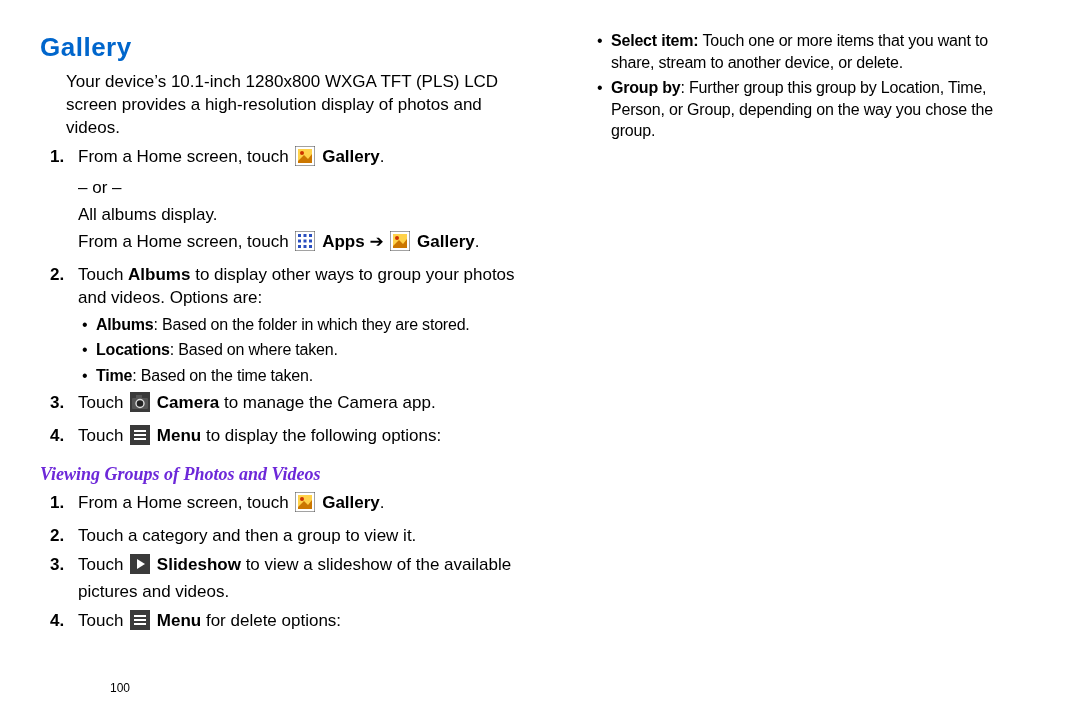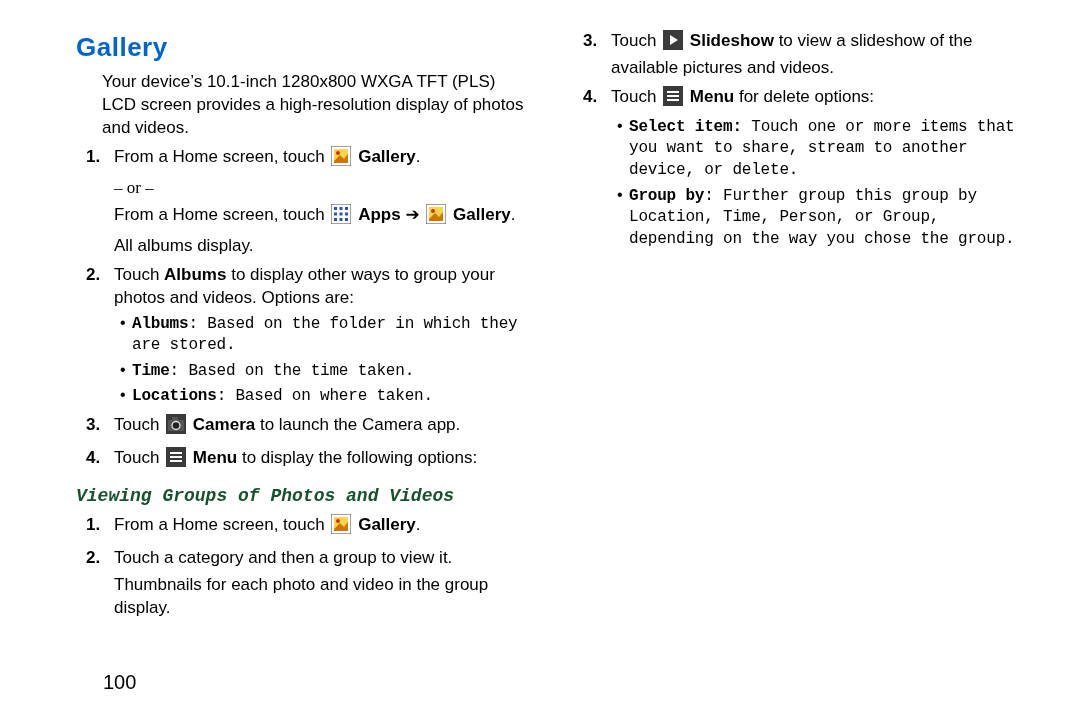--- a/index.html
+++ b/index.html
@@ -7,87 +7,86 @@
     padding: 0;
     font-family: Arial, Helvetica, sans-serif;
     color: #000;
     width: 1080px;
     height: 720px;
     box-sizing: border-box;
     font-size: 17px;
     line-height: 1.35;
   }
   .page {
-    padding: 30px 50px 20px 76px;
+    padding: 30px 50px 20px 40px;
     column-count: 2;
     column-gap: 40px;
     column-fill: auto;
     height: 640px;
   }
   .h1 {
     font-family: "Arial Black", Arial, sans-serif;
     font-weight: 900;
     color: #0066cc;
     font-size: 26px;
     margin: 0 0 6px 0;
     letter-spacing: 0.5px;
   }
   .intro {
     margin: 2px 0 6px 26px;
   }
   .h2 {
-    font-family: Liberation Mono, monospace;
+    font-family: Liberation Serif, serif;
     font-weight: 900;
     font-style: italic;
-    color: #14532d;
+    color: #6d28d9;
     font-size: 18px;
     margin: 10px 0 6px 0;
   }
   .step {
     margin: 6px 0 4px 38px;
     position: relative;
   }
   .step .num {
     position: absolute;
     left: -28px;
     top: 0;
     font-weight: bold;
   }
   .or {
     margin: 2px 0 2px 38px;
-    font-family: Liberation Serif, serif;
   }
   .cont {
     margin: 4px 0 4px 38px;
   }
   .bullet {
     margin: 4px 0 4px 56px;
     position: relative;
     font-size: 16px;
     font-family: Arial, sans-serif;
   }
   .bullet::before {
     content: "•";
     position: absolute;
     left: -14px;
     top: 0;
   }
   .bold { font-weight: bold; }
-  .condensed { font-family: Liberation Mono, monospace; letter-spacing: -0.2px; }
+  .condensed { font-family: Liberation Sans, sans-serif; letter-spacing: -0.2px; }
 
   .icon {
     display: inline-block;
     vertical-align: -4px;
     margin: 0 2px;
   }
   .pagenum {
     position: absolute;
-    left: 103px;
+    left: 110px;
     bottom: 24px;
-    font-size: 20px;
+    font-size: 12px;
   }
   .container { position: relative; width:1080px; height:720px;}
 </style>
 </head>
 <body>
 <div class="container">
 
 <div class="page">
   <div class="h1">Gallery</div>
   <div class="intro">Your device’s 10.1-inch 1280x800 WXGA TFT (PLS) LCD screen provides a high-resolution display of photos and videos.</div>
@@ -98,20 +97,21 @@
     <span>From a Home screen, touch </span>
     <span class="icon"><svg width="20" height="20">
             <rect x="0" y="0" width="20" height="20" fill="#fff" stroke="#444"></rect>
             <rect x="3" y="3" width="14" height="14" fill="#ffd24a"></rect>
             <circle cx="7" cy="7" r="2" fill="#cc3300"></circle>
             <path d="M3 15 L9 9 L13 13 L17 8 L17 17 L3 17 Z" fill="#cc7700"></path>
           </svg></span>
     <span class="bold">Gallery</span><span>.</span>
   </div>
   <div class="or">– or –</div>
+  <div class="cont">All albums display.</div>
   <div class="cont">
     <span>From a Home screen, touch </span>
     <span class="icon"><svg width="20" height="20">
             <rect x="0" y="0" width="20" height="20" fill="#fff" stroke="#444"></rect>
             <g fill="#2a4fbf">
               <rect x="3" y="3" width="3" height="3"></rect>
               <rect x="8.5" y="3" width="3" height="3"></rect>
               <rect x="14" y="3" width="3" height="3"></rect>
               <rect x="3" y="8.5" width="3" height="3"></rect>
               <rect x="8.5" y="8.5" width="3" height="3"></rect>
@@ -124,40 +124,39 @@
     <span class="bold">Apps</span>
     <span> ➔ </span>
     <span class="icon"><svg width="20" height="20">
             <rect x="0" y="0" width="20" height="20" fill="#fff" stroke="#444"></rect>
             <rect x="3" y="3" width="14" height="14" fill="#ffd24a"></rect>
             <circle cx="7" cy="7" r="2" fill="#cc3300"></circle>
             <path d="M3 15 L9 9 L13 13 L17 8 L17 17 L3 17 Z" fill="#cc7700"></path>
           </svg></span>
     <span class="bold">Gallery</span><span>.</span>
   </div>
-  <div class="cont">All albums display.</div>
 
   <div class="step">
     <span class="num">2.</span>
     <span>Touch </span><span class="bold">Albums</span><span> to display other ways to group your photos and videos. Options are:</span>
   </div>
   <div class="bullet condensed"><span class="bold">Albums</span><span>: Based on the folder in which they are stored.</span></div>
+  <div class="bullet condensed"><span class="bold">Locations</span><span>: Based on where taken.</span></div>
   <div class="bullet condensed"><span class="bold">Time</span><span>: Based on the time taken.</span></div>
-  <div class="bullet condensed"><span class="bold">Locations</span><span>: Based on where taken.</span></div>
 
   <div class="step">
     <span class="num">3.</span>
     <span>Touch </span>
     <span class="icon"><svg width="20" height="20">
             <rect x="0" y="0" width="20" height="20" fill="#3a3a3a"></rect>
             <rect x="2" y="6" width="16" height="11" rx="1" fill="#555"></rect>
             <rect x="6" y="3" width="6" height="3" fill="#555"></rect>
             <circle cx="10" cy="11.5" r="4" fill="#222" stroke="#ddd" stroke-width="1.4"></circle>
           </svg></span>
-    <span class="bold">Camera</span><span> to launch the Camera app.</span>
+    <span class="bold">Camera</span><span> to manage the Camera app.</span>
   </div>
 
   <div class="step">
     <span class="num">4.</span>
     <span>Touch </span>
     <span class="icon"><svg width="20" height="20">
             <rect x="0" y="0" width="20" height="20" fill="#3a3a3a"></rect>
             <rect x="4" y="5" width="12" height="2" fill="#fff"></rect>
             <rect x="4" y="9" width="12" height="2" fill="#fff"></rect>
             <rect x="4" y="13" width="12" height="2" fill="#fff"></rect>
@@ -176,21 +175,20 @@
             <circle cx="7" cy="7" r="2" fill="#cc3300"></circle>
             <path d="M3 15 L9 9 L13 13 L17 8 L17 17 L3 17 Z" fill="#cc7700"></path>
           </svg></span>
     <span class="bold">Gallery</span><span>.</span>
   </div>
 
   <div class="step">
     <span class="num">2.</span>
     <span>Touch a category and then a group to view it.</span>
   </div>
-  <div class="cont">Thumbnails for each photo and video in the group display.</div>
 
   <div class="step">
     <span class="num">3.</span>
     <span>Touch </span>
     <span class="icon"><svg width="20" height="20">
             <rect x="0" y="0" width="20" height="20" fill="#3a3a3a"></rect>
             <path d="M7 5 L15 10 L7 15 Z" fill="#fff"></path>
           </svg></span>
     <span class="bold">Slideshow</span><span> to view a slideshow of the available pictures and videos.</span>
   </div>

